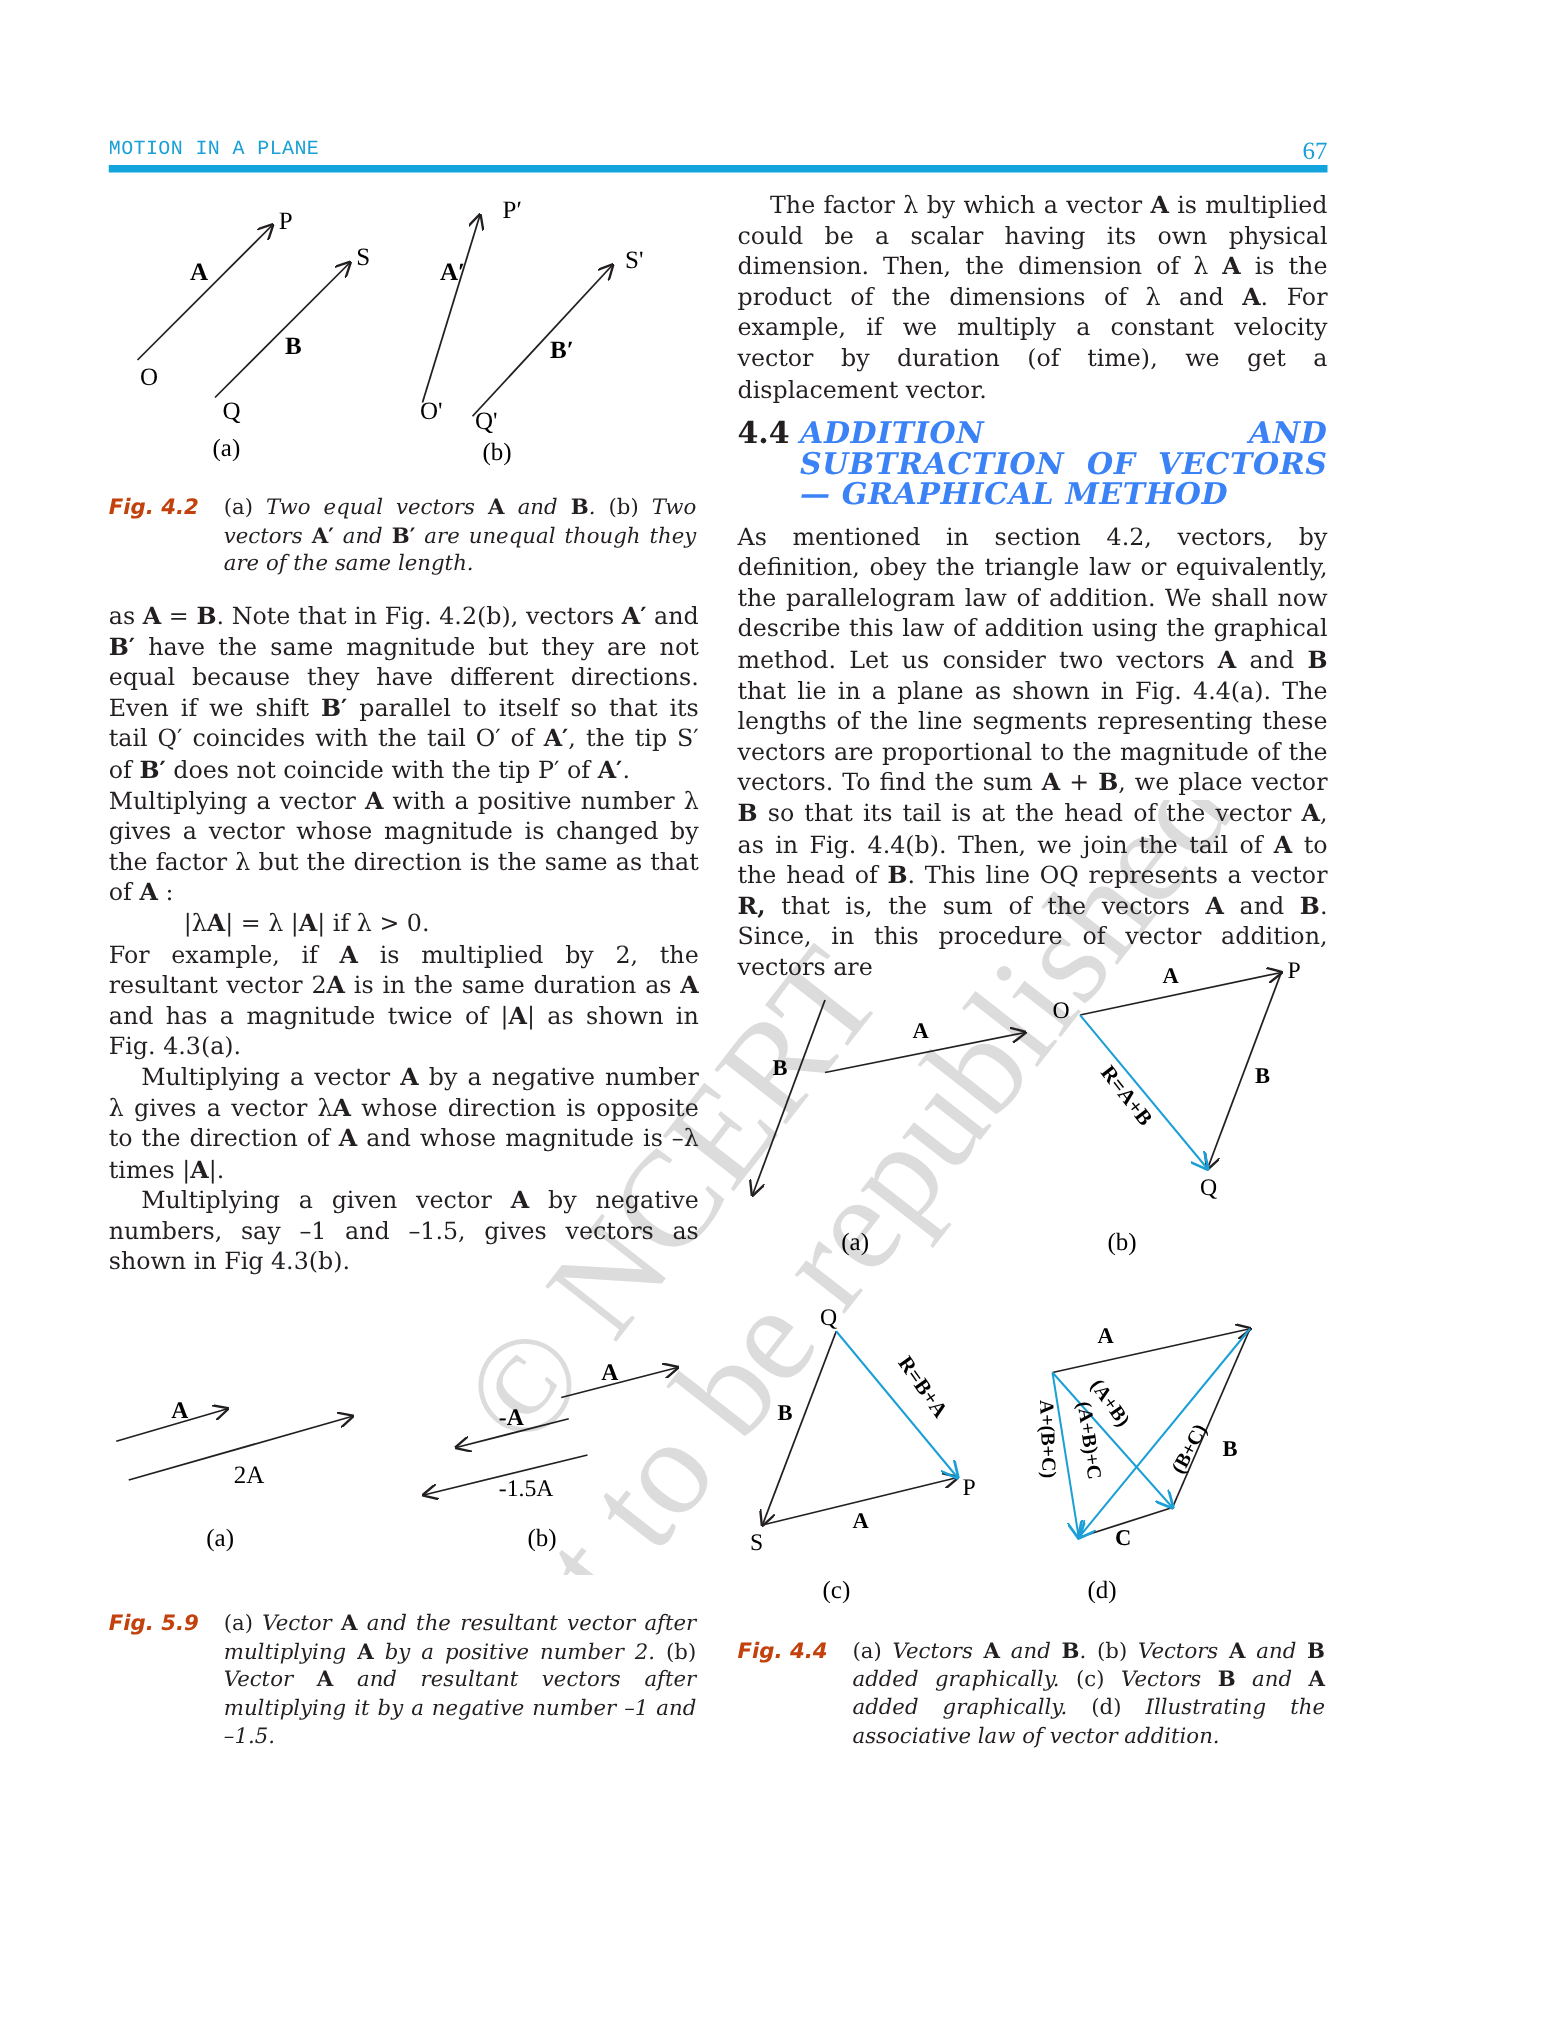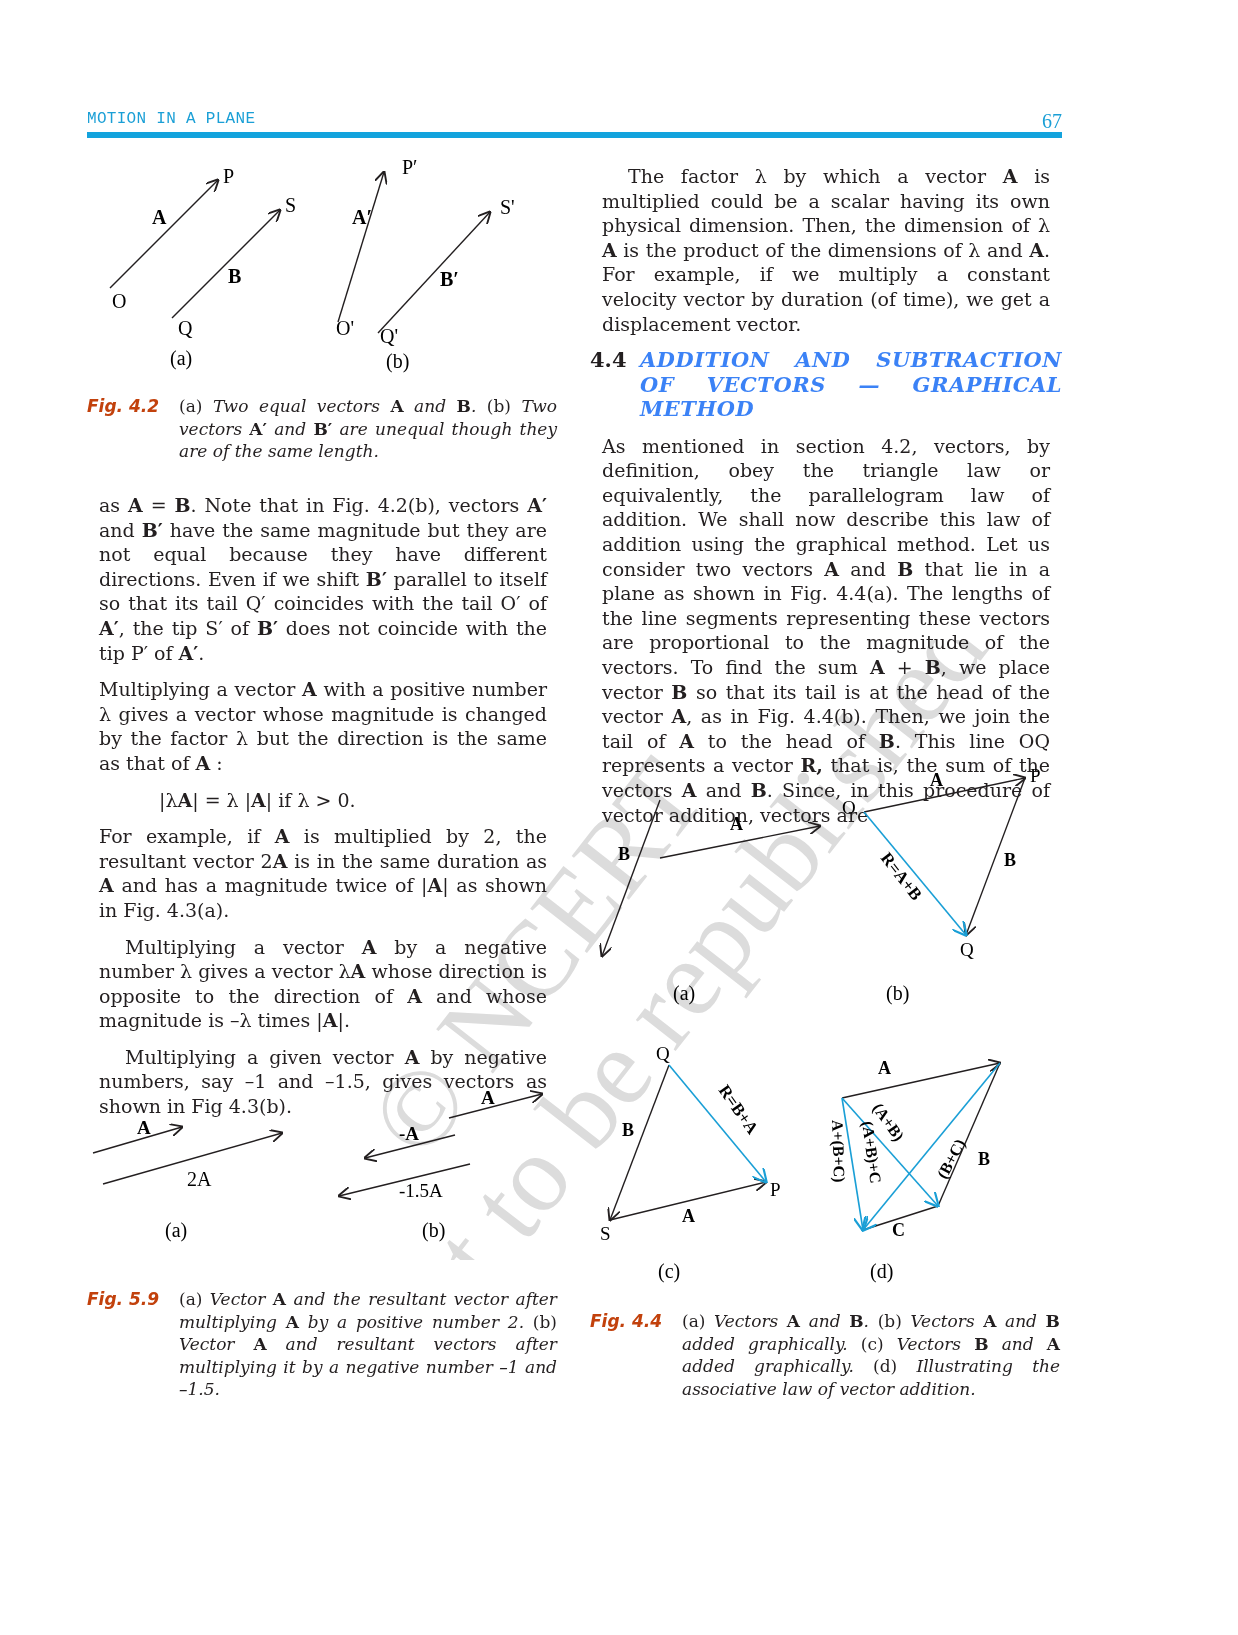--- a/index.html
+++ b/index.html
@@ -6,24 +6,24 @@
   body { width: 1238px; height: 1635px; position: relative; overflow: hidden;
          font-family: "DejaVu Serif", "Liberation Serif", serif; color: #231f20; }
   .header { position: absolute; left: 87px; top: 108px; width: 975px; height: 30px; }
   .header .running { position: absolute; left: 0; top: 2px; font-family: Liberation Mono, monospace;
          font-size: 16px; color: #1a9fd6; letter-spacing: 0.3px; }
   .header .pageno { position: absolute; right: 0; top: 2px; font-family: "Liberation Serif", serif;
          font-size: 20px; color: #1a9fd6; }
   .header .rule { position: absolute; left: 0; right: 0; top: 24px; height: 6px; background: #13a3dd; }
 
   .col { position: absolute; width: 472px; font-size: 19px; line-height: 24.6px; text-align: justify; }
-  .col p { margin: 12px; }
+  .col p { margin: 0; }
   .indent { text-indent: 26px; }
   .b { font-weight: bold; }
-  .heading { font-weight: bold; font-size: 21px; line-height: 24.5px; margin: 6px 0 6px 0; display: flex; }
+  .heading { font-weight: bold; font-size: 24px; line-height: 24.5px; margin: 6px 0 6px 0; display: flex; }
   .heading .num { width: 50px; color: #231f20; flex: none; }
   .heading .title { color: #3b82f6; letter-spacing: 0.5px; font-style: italic; }
   .caption { position: absolute; font-size: 17px; line-height: 22.5px; display: flex; }
   .caption .fig { color: #c2410c; font-weight: bold; font-style: italic; flex: none; width: 92px;
                   font-family: "DejaVu Sans", sans-serif; font-size: 17px; }
   .caption .body { font-style: italic; text-align: justify; }
   .caption .body .up { font-style: normal; }
   .caption .body .b { font-style: normal; }
   .equation { text-align: left; padding-left: 60px; margin: 6px 0 6px 0; }
   svg text { font-family: "Liberation Serif", serif; }

